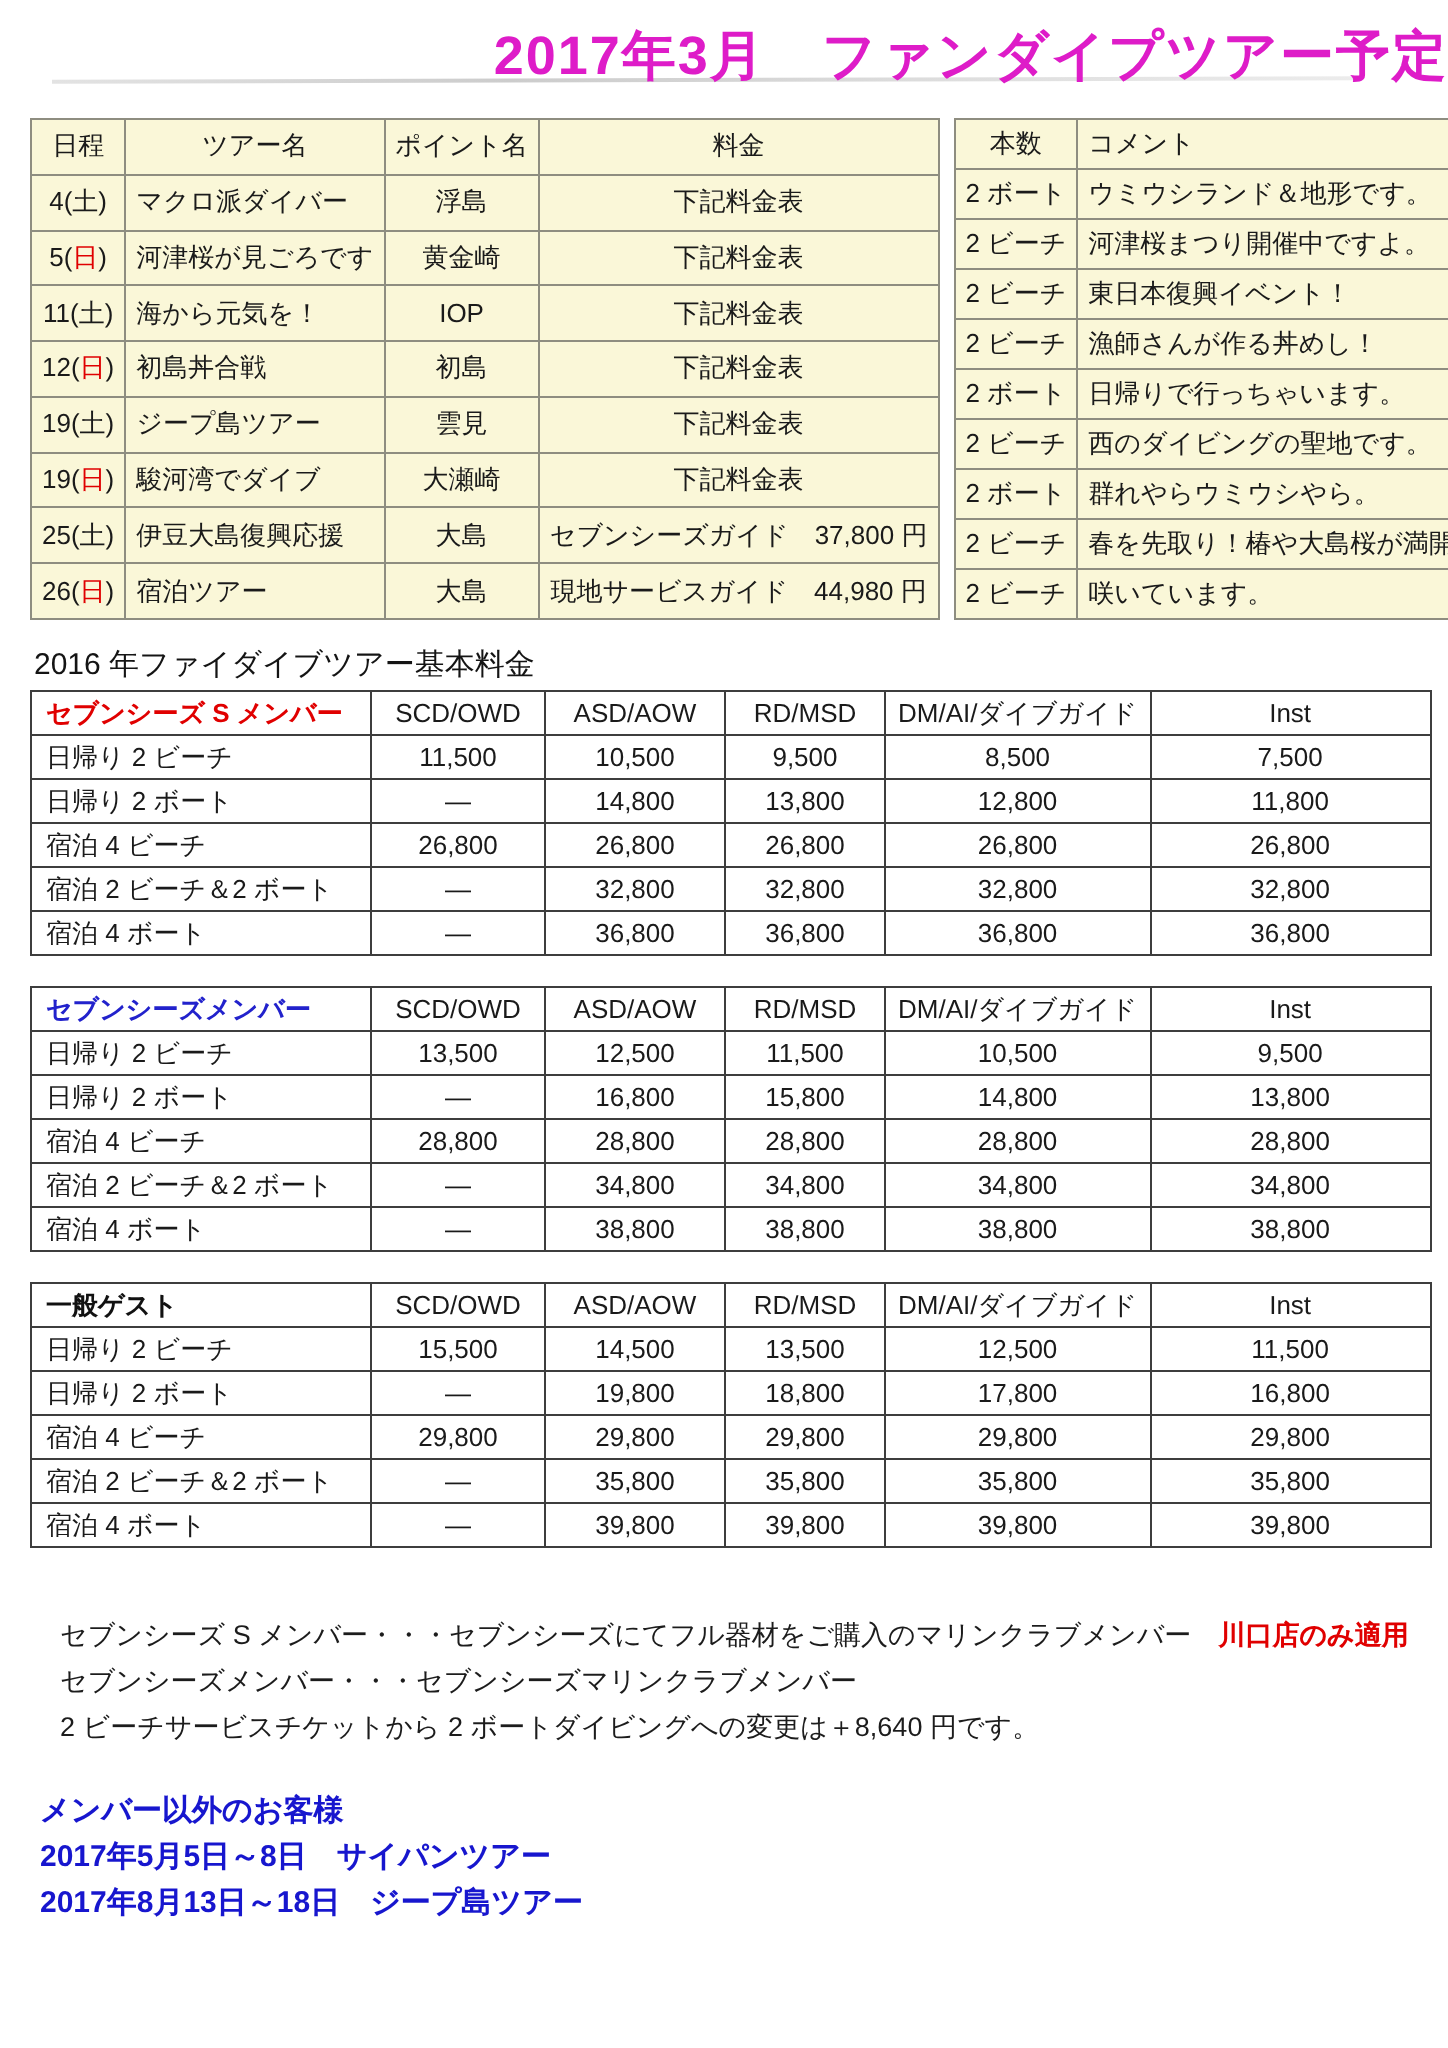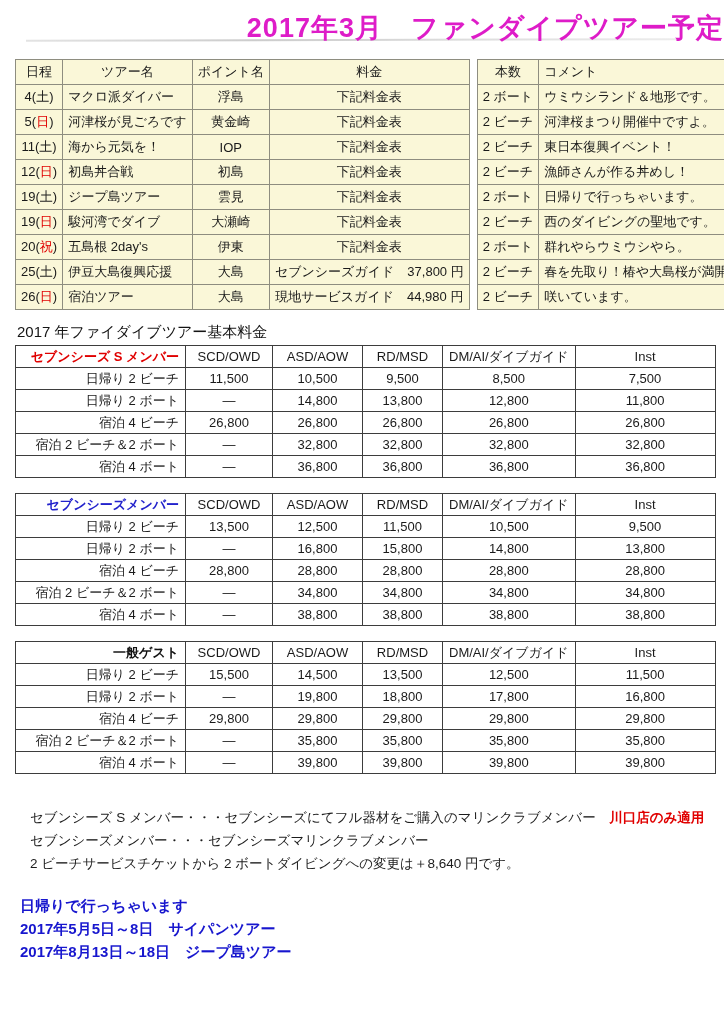--- a/index.html
+++ b/index.html
@@ -53,21 +53,21 @@
   .pricing td {
     border: 1px solid #3d3d3d;
     height: 22px;
     font-size: 13px;
     padding: 1px 6px;
     text-align: center;
     background: #ffffff;
     overflow: hidden;
     white-space: nowrap;
   }
-  .pricing td.label { text-align: right; padding-left: 7px; }
+  .pricing td.label { text-align: left; padding-left: 7px; }
   .pricing td.member { font-weight: bold; }
   .member-red  { color: #e00000; }
   .member-blue { color: #2222cc; }
   .member-black{ color: #111111; }
 
   
   .notes { margin: 32px 12px 0 30px; font-size: 13.5px; line-height: 1.72; color: #1c1c1c; }
   .notes .red-note { color: #e00000; font-weight: bold; }
 
   
@@ -125,26 +125,20 @@
       <td>雲見</td>
       <td>下記料金表</td>
     </tr>
     <tr>
       <td><span>19(</span><span class="day-red">日</span><span>)</span></td>
       <td class="left">駿河湾でダイブ</td>
       <td>大瀬崎</td>
       <td>下記料金表</td>
     </tr>
     <tr>
-      <td><span>20(</span><span class="day-red">祝</span><span>)</span></td>
-      <td class="left">五島根 2day's</td>
-      <td>伊東</td>
-      <td>下記料金表</td>
-    </tr>
-    <tr>
       <td><span>25(</span><span>土</span><span>)</span></td>
       <td class="left">伊豆大島復興応援</td>
       <td>大島</td>
       <td>セブンシーズガイド　37,800 円</td>
     </tr>
     <tr>
       <td><span>26(</span><span class="day-red">日</span><span>)</span></td>
       <td class="left">宿泊ツアー</td>
       <td>大島</td>
       <td>現地サービスガイド　44,980 円</td>
@@ -195,21 +189,21 @@
           <td class="left">春を先取り！椿や大島桜が満開に</td>
         </tr>
     <tr>
           <td>2 ビーチ</td>
           <td class="left">咲いています。</td>
         </tr>
   </tbody>
     </table>
 </div>
 
-<div class="section-heading">2017 年ファイダイブツアー基本料金</div>
+<div class="section-heading">2016 年ファイダイブツアー基本料金</div>
 
 <table class="pricing">
   <colgroup>
       <col style="width:170px">
       <col style="width:87px">
       <col style="width:90px">
       <col style="width:80px">
       <col style="width:130px">
       <col style="width:140px">
     </colgroup>
@@ -387,16 +381,16 @@
 </tbody>
   </table>
 
 <div class="notes">
   <div><span>セブンシーズ S メンバー・・・セブンシーズにてフル器材をご購入のマリンクラブメンバー</span><span class="red-note">　川口店のみ適用</span></div>
   <div>セブンシーズメンバー・・・セブンシーズマリンクラブメンバー</div>
   <div>2 ビーチサービスチケットから 2 ボートダイビングへの変更は＋8,640 円です。</div>
 </div>
 
 <div class="resort">
-  <div>日帰りで行っちゃいます</div>
+  <div>メンバー以外のお客様</div>
   <div>2017年5月5日～8日　サイパンツアー</div>
   <div>2017年8月13日～18日　ジープ島ツアー</div>
 </div>
 
 </body></html>

